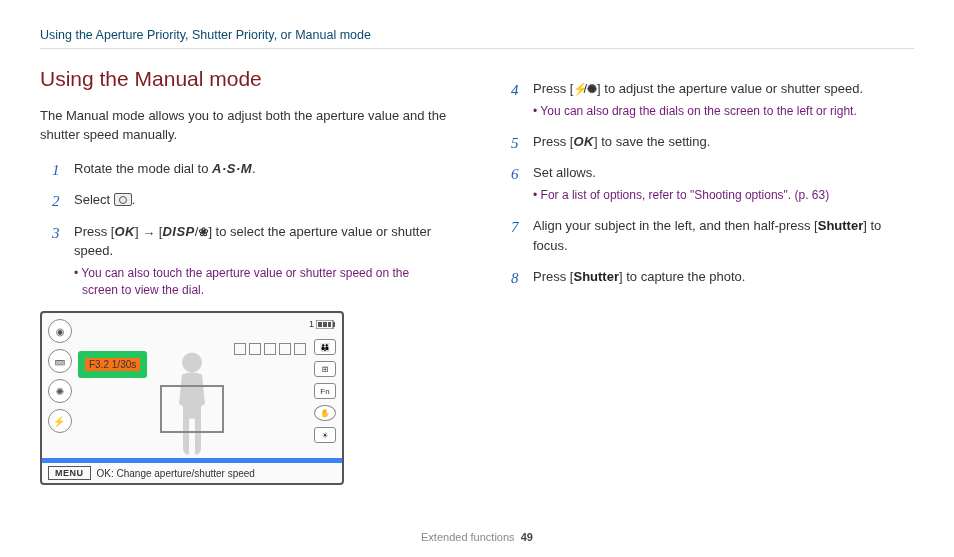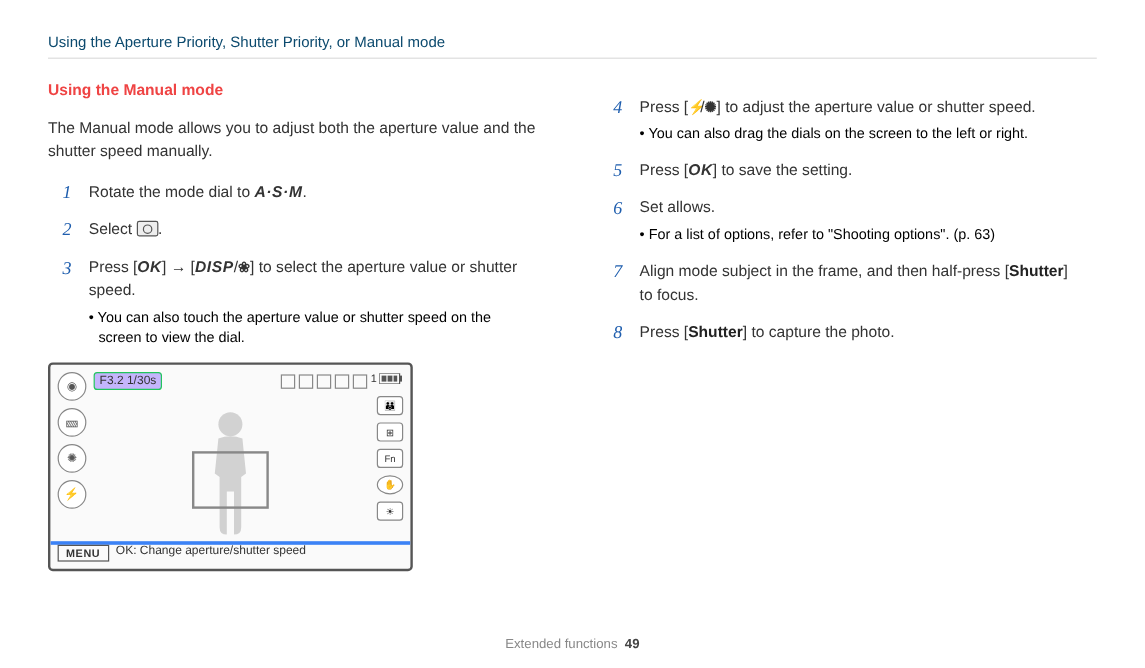--- a/index.html
+++ b/index.html
@@ -24,23 +24,23 @@
     margin-bottom: 18px;
   }
   .columns {
     display: flex;
     gap: 44px;
   }
   .col {
     flex: 1;
   }
   h2.section {
-    color: #ef4444;
-    font-size: 13px;
-    font-weight: 700;
+    color: #7f1d1d;
+    font-size: 21px;
+    font-weight: 400;
     margin: 0 0 4px 0;
   }
   .intro {
     margin: 16px 0 14px 0;
     line-height: 1.45;
   }
   ol.steps {
     list-style: none;
     margin: 12px;
     padding: 0;
@@ -61,21 +61,21 @@
     font-style: italic;
     font-family: Georgia, serif;
     font-size: 15px;
     color: #1f5eae;
   }
   ul.sub {
     list-style: none;
     margin: 4px 0 0 0;
     padding: 0;
     font-size: 12px;
-    color: #000000;
+    color: #701a75;
   }
   ul.sub li::before {
     content: "• ";
   }
   ul.sub li {
     padding-left: 8px;
     text-indent: -8px;
     line-height: 1.45;
   }
   b { font-weight: 700; color:#222; }
@@ -115,40 +115,41 @@
   }
   .cs-left-icons{left:6px;}
   .cs-right-icons{right:6px;align-items:center;}
   .cs-icon{
     width:22px;height:22px;border:1.5px solid #888;border-radius:50%;display:flex;align-items:center;justify-content:center;font-size:10px;color:#555;background:#fff;
   }
   .cs-top-row{
     position:absolute;top:6px;left:36px;right:36px;display:flex;align-items:center;gap:6px;font-size:10px;
   }
   .cs-badge{
-    border:1px solid #22c55e;border-radius:3px;padding:1px 4px;font-size:10px;background:#c4b5fd;
+    border:7px solid #22c55e;border-radius:3px;padding:1px 4px;font-size:10px;background:#f97316;
     white-space:nowrap;
+    margin-top:32px;
   }
   .cs-small-icons{display:flex;gap:3px;margin-left:auto;}
   .cs-small-icons span{width:10px;height:10px;border:1px solid #888;display:inline-block;}
   .cs-right-icons .mini{
     width:20px;height:14px;border:1px solid #888;border-radius:3px;display:flex;align-items:center;justify-content:center;font-size:8px;background:#fff;
   }
   .cs-battery{
     position:absolute;top:6px;right:6px;font-size:9px;display:flex;align-items:center;gap:2px;
   }
   .cs-person{
     position:absolute;left:50%;top:54%;transform:translate(-50%,-50%);
   }
   .cs-person svg{opacity:.35;}
   .cs-focus-box{
     position:absolute;left:50%;top:56%;transform:translate(-50%,-50%);width:60px;height:44px;border:2px solid #888;
   }
   .cs-bottom{
-    position:absolute;left:0;right:0;bottom:0;height:20px;border-top:3px solid #3b82f6;display:flex;align-items:flex-start;font-size:10px;
+    position:absolute;left:0;right:0;bottom:0;height:20px;border-top:5px solid #3b82f6;display:flex;align-items:center;font-size:10px;
   }
   .cs-menu-btn{
     border:1px solid #555;padding:1px 6px;margin:0 6px;font-size:9px;font-weight:700;letter-spacing:.5px;
   }
 
   .footer{
     position:absolute;bottom:14px;left:0;right:0;text-align:center;font-size:11px;color:#888;margin-top:33px;
   }
   .footer b{color:#444;font-weight:700;}
 </style>
@@ -238,21 +239,21 @@
         <li>
           <span>Press [</span><span class="glyph">OK</span><span>] to save the setting.</span>
         </li>
         <li>
           <span>Set allows.</span>
           <ul class="sub">
               <li>For a list of options, refer to "Shooting options". (p. 63)</li>
             </ul>
         </li>
         <li>
-          <span>Align mode subject in the frame, and then half-press [</span><b>Shutter</b><span>] to focus.</span>
+          <span>Align your subject in the left, and then half-press [</span><b>Shutter</b><span>] to focus.</span>
         </li>
         <li>
           <span>Press [</span><b>Shutter</b><span>] to capture the photo.</span>
         </li>
       </ol>
     </div>
   </div>
 </div>
 
 <div class="footer">

